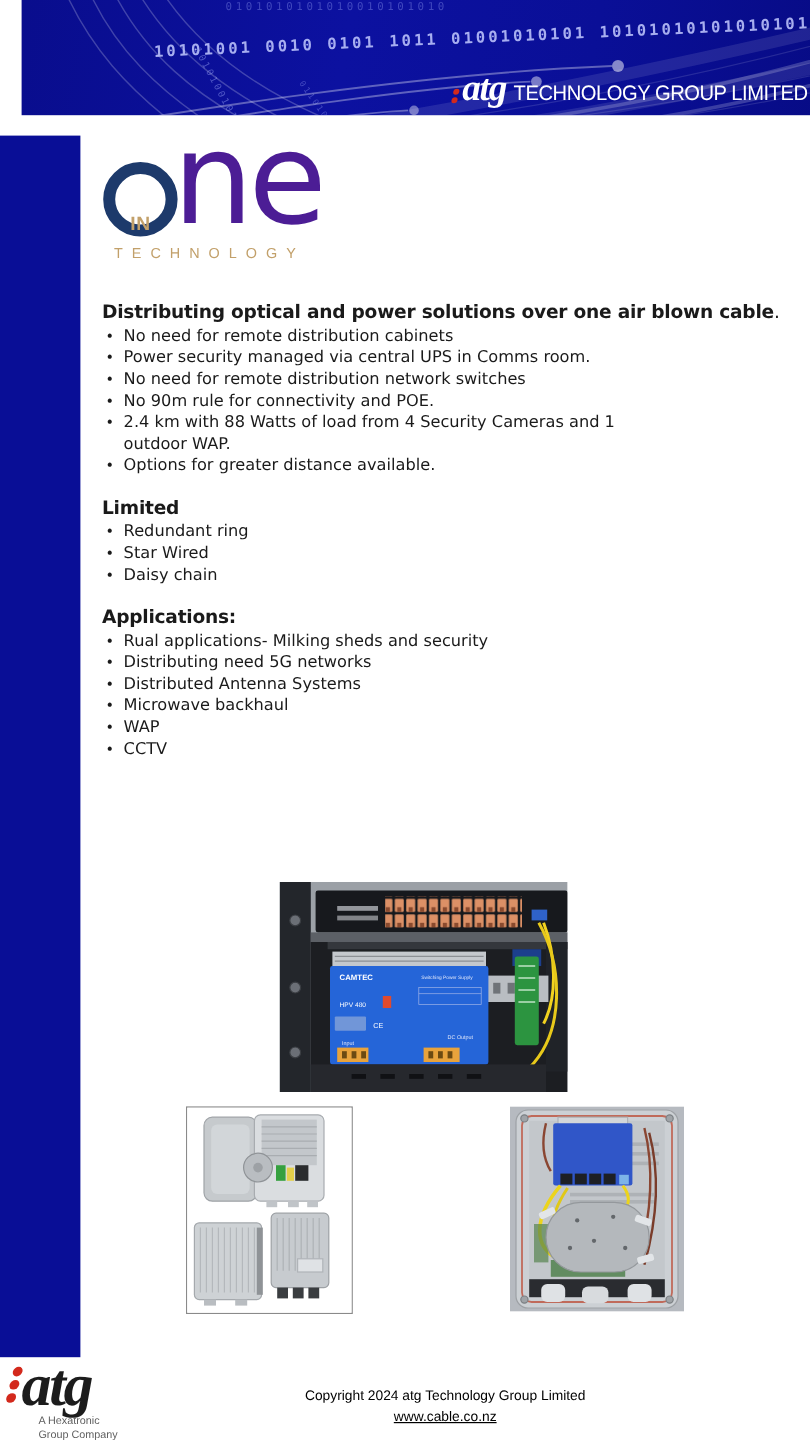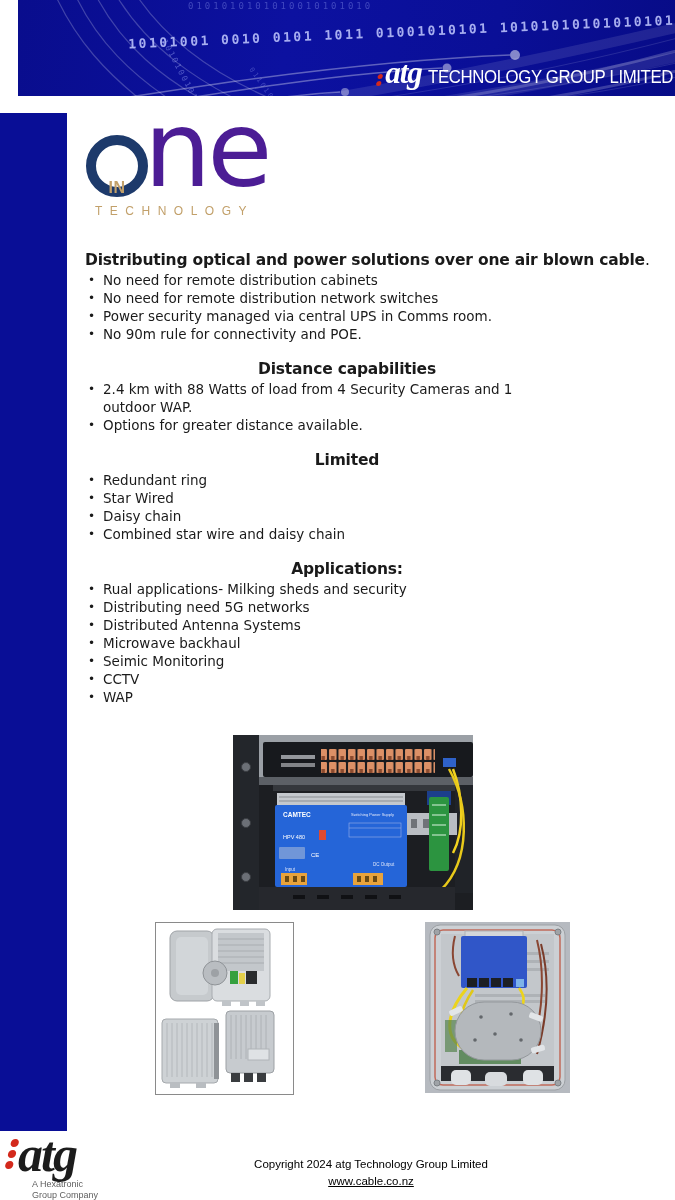--- a/index.html
+++ b/index.html
@@ -36,21 +36,21 @@
     border-radius:50%;box-sizing:border-box;display:flex;align-items:center;justify-content:center;}
   .o-in{font-family:"Liberation Sans",sans-serif;font-weight:bold;font-size:16px;
     letter-spacing:.5px;color:#c2a06a;margin-top:44px;}
   .one-rest{position:absolute;left:58px;top:-33px;font-size:106px;line-height:1;
     color:#4c1d95;letter-spacing:-4px;font-family:"DejaVu Sans",sans-serif;}
   .logo-sub{position:absolute;left:9px;top:74px;font-family:"Liberation Sans",sans-serif;
     font-size:12px;letter-spacing:7.5px;color:#c2a06a;white-space:nowrap;}
 
   
   .content{position:absolute;left:85px;top:251px;width:524px;}
-  .content h2{margin:17px 0 2px 0;font-size:15.5px;letter-spacing:-0.2px;white-space:nowrap;font-weight:bold;text-align:center;}
+  .content h2{margin:17px 0 2px 0;font-size:15.5px;letter-spacing:-0.2px;white-space:nowrap;font-weight:bold;}
   .content h2.first{margin-top:0;}
   .content h2 .tail{font-weight:normal;}
   .content ul{margin:0;padding:0;list-style:none;}
   .content li{position:relative;font-size:13.5px;line-height:18px;padding-left:18px;}
   .content li::before{content:"•";position:absolute;left:3px;top:0;font-size:12px;color:#1a1a1a;}
   .content li.narrow{max-width:462px;}
 
   
   .photo{position:absolute;display:block;}
   .photo-rack{left:233px;top:735px;}
@@ -132,48 +132,45 @@
     </div>
     <span class="one-rest">ne</span>
     <div class="logo-sub">TECHNOLOGY</div>
   </div>
 
   <div class="content">
 
     <h2 class="first"><span>Distributing optical and power solutions over one air blown cable</span><span class="tail">.</span></h2>
     <ul>
       <li>No need for remote distribution cabinets</li>
+      <li>Power security managed via central UPS in Comms room.</li>
       <li>No need for remote distribution network switches</li>
-      <li>Power security managed via central UPS in Comms room.</li>
       <li>No 90m rule for connectivity and POE.</li>
     </ul>
 
-    <h2>Distance capabilities</h2>
     <ul>
       <li class="narrow">2.4 km with 88 Watts of load from 4 Security Cameras and 1 outdoor WAP.</li>
       <li>Options for greater distance available.</li>
     </ul>
 
     <h2>Limited</h2>
     <ul>
       <li>Redundant ring</li>
       <li>Star Wired</li>
       <li>Daisy chain</li>
-      <li>Combined star wire and daisy chain</li>
     </ul>
 
     <h2>Applications:</h2>
     <ul>
       <li>Rual applications- Milking sheds and security</li>
       <li>Distributing need 5G networks</li>
       <li>Distributed Antenna Systems</li>
       <li>Microwave backhaul</li>
-      <li>Seimic Monitoring</li>
+      <li>WAP</li>
       <li>CCTV</li>
-      <li>WAP</li>
     </ul>
   </div>
 
   <svg class="photo photo-rack" width="240" height="175" viewBox="0 0 240 175">
     <defs>
       <pattern id="ports" width="9.5" height="13" patternUnits="userSpaceOnUse">
         <rect x="1" y="1" width="7.5" height="11" rx="1" fill="#dc9066"></rect>
         <rect x="3" y="8" width="3.5" height="4" fill="#8a4a2e"></rect>
       </pattern>
     </defs>

